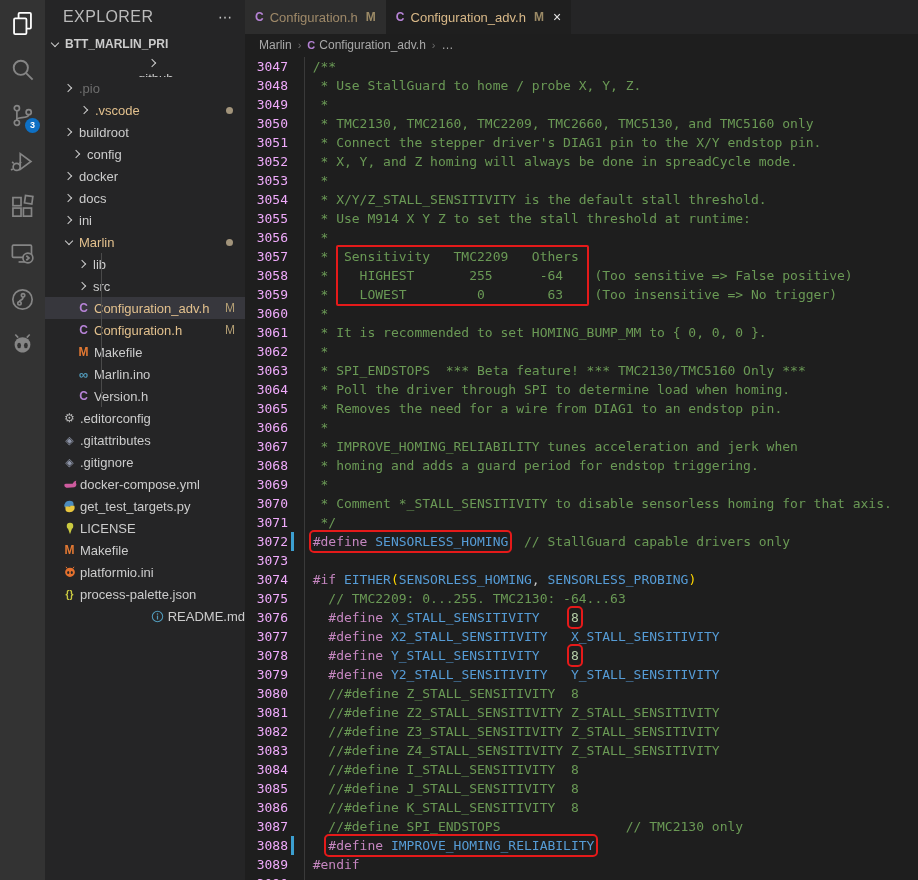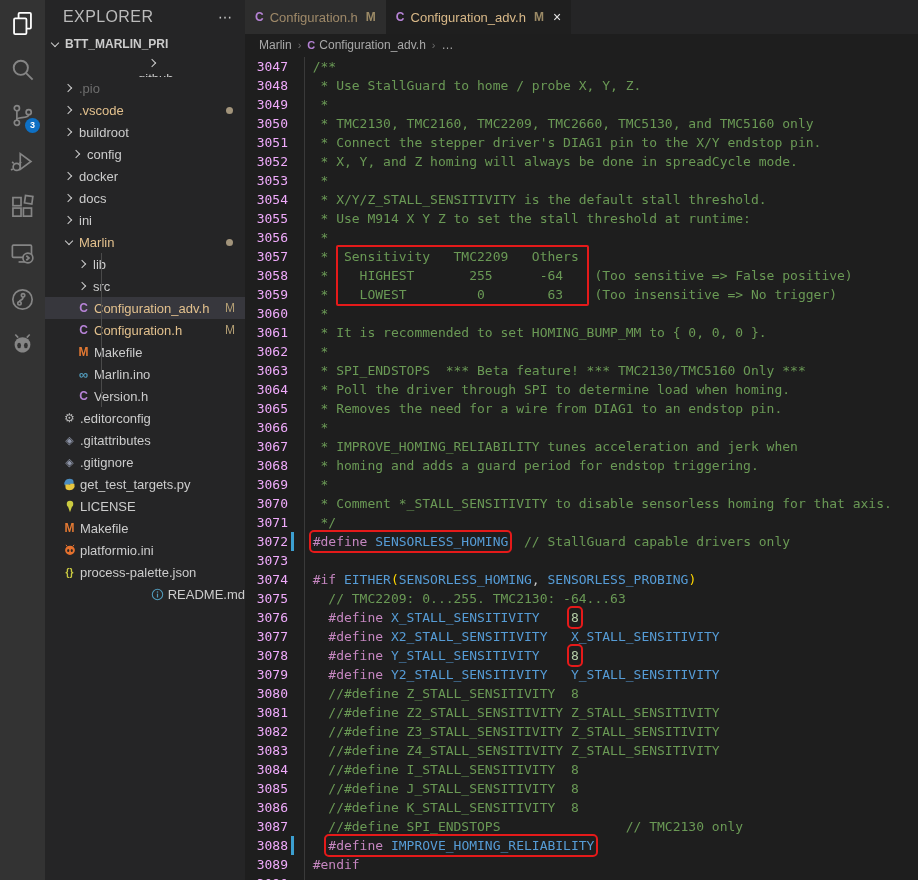--- a/index.html
+++ b/index.html
@@ -151,21 +151,21 @@
             <span class="chev"></span>
           </span>
           <span class="lab">.github</span>
         </div>
         <div class="row" style="padding-left: 16px;">
           <span class="twist">
             <span class="chev"></span>
           </span>
           <span class="lab dim">.pio</span>
         </div>
-        <div class="row" style="padding-left: 16px; justify-content: space-between;">
+        <div class="row" style="padding-left: 32px; justify-content: space-between;">
           <span class="twist">
             <span class="chev"></span>
           </span>
           <span class="lab mod">.vscode</span>
           <span class="dot"></span>
         </div>
         <div class="row" style="padding-left: 16px;">
           <span class="twist">
             <span class="chev"></span>
           </span>
@@ -256,20 +256,29 @@
           <span class="ficon">
             <span style="color:#8e95a8;font-size:11px">◈</span>
           </span>
           <span class="lab">.gitattributes</span>
         </div>
         <div class="row" style="padding-left: 16px;">
           <span class="ficon">
             <span style="color:#8e95a8;font-size:11px">◈</span>
           </span>
           <span class="lab">.gitignore</span>
+        </div>
+        <div class="row" style="padding-left: 16px;">
+          <span class="ficon">
+            <svg width="14" height="14" viewBox="0 0 16 16">
+              <path fill="#ce5b9e" d="M1.5 9.2 q0-1.6 2-1.6 l7.5 0 q.6-1.8 2.4-2.2 l1.6 1.8 q1.2 3.2-2 4.6 l-7.5 .6 q-4 0-4-3.2z"></path>
+              <path fill="#ce5b9e" d="M12 5.8 l3.2-1.8 -.8 3z"></path>
+            </svg>
+          </span>
+          <span class="lab">docker-compose.yml</span>
         </div>
         <div class="row" style="padding-left: 16px;">
           <span class="ficon">
             <svg width="13" height="13" viewBox="0 0 16 16">
               <path fill="#4b8bbe" d="M8 1 q5 0 5 4 l0 3 -6 0 0 1 -5 0 q-1-4 1-6 q1-2 5-2z"></path>
               <path fill="#e8c63f" d="M8 15 q-5 0-5-4 l0-3 6 0 0-1 5 0 q1 4-1 6 q-1 2-5 2z"></path>
             </svg>
           </span>
           <span class="lab">get_test_targets.py</span>
         </div>

